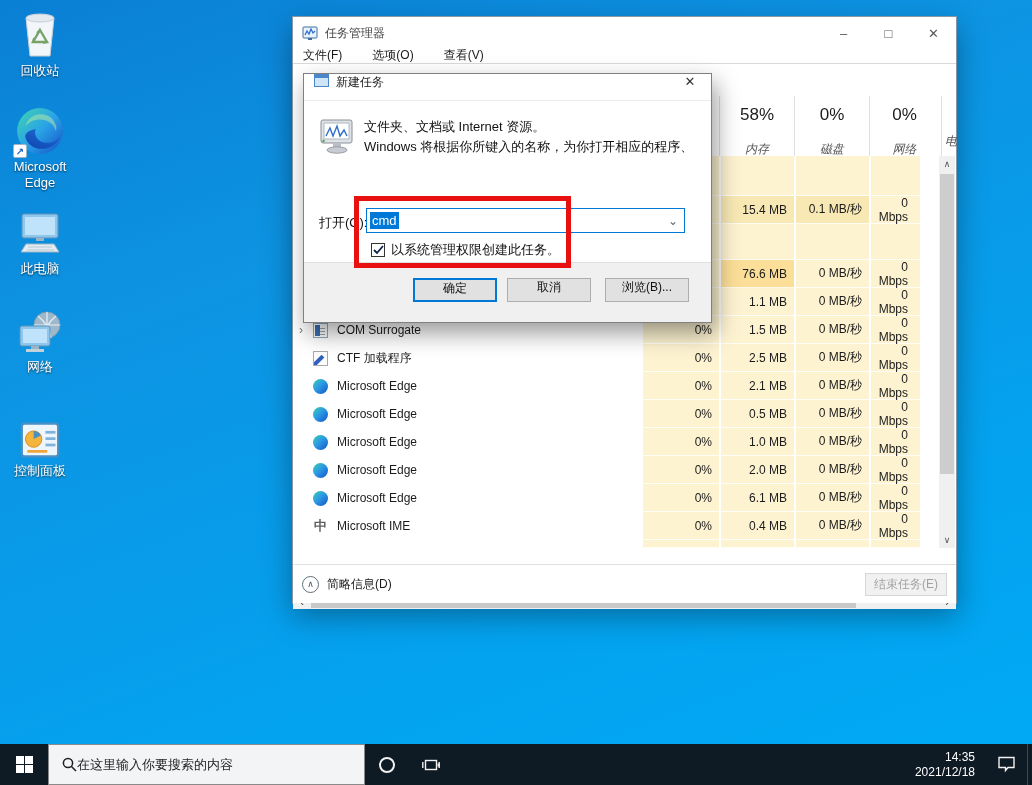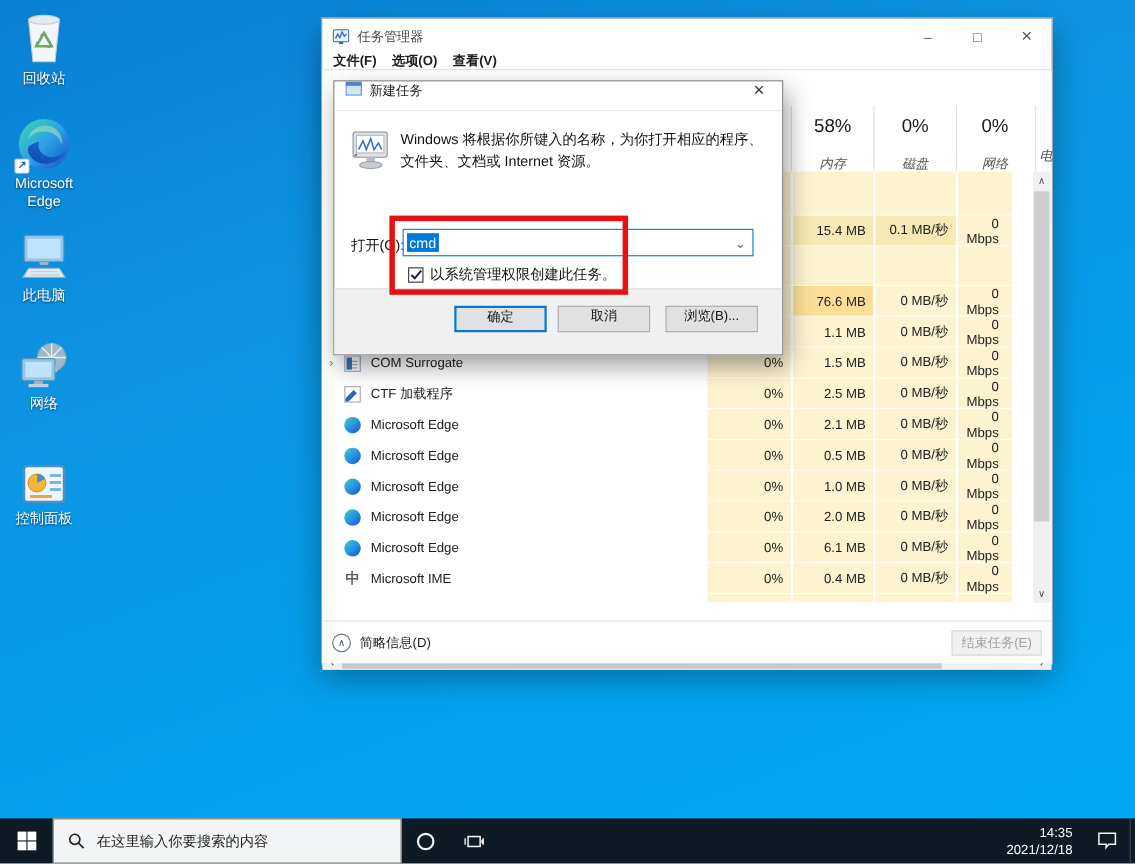--- a/index.html
+++ b/index.html
@@ -21,22 +21,22 @@
                     font-size:10px; font-weight:bold; color:#1b5cc8; border-radius:2px; }
 
   
   .tm-window { position:absolute; left:292px; top:16px; width:665px; height:588px; background:#fff;
                border:1px solid #8698a5; box-shadow:0 12px 28px rgba(0,0,0,.35); z-index:10; }
   .tm-titlebar { height:32px; display:flex; align-items:center; padding-left:9px; }
   .tm-title { font-size:12px; color:#444; margin-left:7px; }
   .tm-controls { margin-left:auto; display:flex; height:100%; }
   .tm-ctl { width:45px; height:100%; display:flex; align-items:center; justify-content:center;
             color:#5a5a5a; font-size:13px; }
-  .tm-menubar { height:15px; display:flex; gap:14px; padding-left:10px; font-size:12px; color:#1b1b1b;
-                border-bottom:1px solid #d9d9d9; align-items:flex-start;font-weight:bold; }
+  .tm-menubar { height:15px; display:flex; gap:30px; padding-left:10px; font-size:12px; color:#1b1b1b;
+                border-bottom:1px solid #d9d9d9; align-items:flex-start; }
   .tm-menubar span { line-height:13px; }
   .tm-body { position:absolute; left:0; top:47px; right:0; bottom:39px; background:#fff; }
 
   
   .hdr-cell { position:absolute; top:32px; height:60px; border-left:1px solid #e0e0e0; text-align:center; }
   .hdr-val { font-size:17px; color:#1b1b1b; margin-top:9px; }
   .hdr-lbl { font-size:12px; color:#555; margin-top:16px;font-style:italic; }
   .hdr-power { position:absolute; top:32px; height:60px; left:648px; width:17px; border-left:1px solid #e0e0e0; }
   .hdr-power .hdr-lbl { position:absolute; bottom:6px; left:3px; }
 
@@ -118,21 +118,21 @@
   .btn-cancel { left:203px; }
   .btn-browse { left:301px; }
 
   
   .taskbar { position:absolute; left:0; bottom:0; width:1032px; height:41px; background:#0e1a24; z-index:30;
              display:flex; align-items:center; }
   .start-btn { width:48px; height:100%; display:flex; align-items:center; justify-content:center; }
   .win-logo { width:17px; height:17px; display:grid; grid-template-columns:8px 8px; grid-template-rows:8px 8px; gap:1px; }
   .win-logo i { background:#fff; }
   .search-box { width:317px; height:100%; background:#f2f4f5; border:1px solid #8a8a8a; display:flex;
-                align-items:center; padding-left:13px; gap:11px; }
+                align-items:center; padding-left:13px; }
   .search-box .ph { font-size:13px; color:#1f1f1f; }
   .tb-icon { width:44px; height:100%; display:flex; align-items:center; justify-content:center; }
   .cortana-circle { width:16px; height:16px; border:2px solid #f2f2f2; border-radius:50%; }
   .tb-right { margin-left:auto; display:flex; align-items:center; height:100%; }
   .clock { text-align:right; color:#fff; font-size:12px; line-height:15px; padding-right:10px; }
   .action-center { width:42px; height:100%; display:flex; align-items:center; justify-content:center; }
   .show-desktop { width:5px; height:100%; border-left:1px solid #3c4752; }
 </style>
 </head>
 <body>
@@ -416,22 +416,22 @@
   <div class="dlg-body">
     <svg class="run-icon" width="40" height="36" viewBox="0 0 40 36">
       <rect x="4" y="1" width="31" height="23" rx="2" fill="#dfe3e8" stroke="#8a9096"></rect>
       <rect x="7" y="4" width="25" height="16" fill="#ffffff" stroke="#b2b8be"></rect>
       <polyline points="9,17 13,9 16,17 20,7 23,17 27,11 30,17" fill="none" stroke="#2f6fce" stroke-width="1.4"></polyline>
       <circle cx="6.5" cy="22" r="1.2" fill="#43a047"></circle>
       <rect x="16" y="24" width="8" height="4" fill="#b9bfc6"></rect>
       <ellipse cx="20" cy="31" rx="10" ry="3.2" fill="#c7ccd2" stroke="#9aa0a6"></ellipse>
     </svg>
     <div class="dlg-desc">
+      <div>文件夹、文档或 Internet 资源。</div>
       <div>Windows 将根据你所键入的名称，为你打开相应的程序、</div>
-      <div>文件夹、文档或 Internet 资源。</div>
     </div>
     <div class="open-label">打开(O):</div>
     <div class="combo">
       <span class="sel-text">cmd</span>
       <span class="chev">⌄</span>
     </div>
     <div class="chk-row">
       <span class="chk-box">
         <svg id="chk-mark" width="11" height="10" viewBox="0 0 11 10">
             <polyline points="1,5 4,8 10,1" fill="none" stroke="#10204a" stroke-width="1.8"></polyline>

